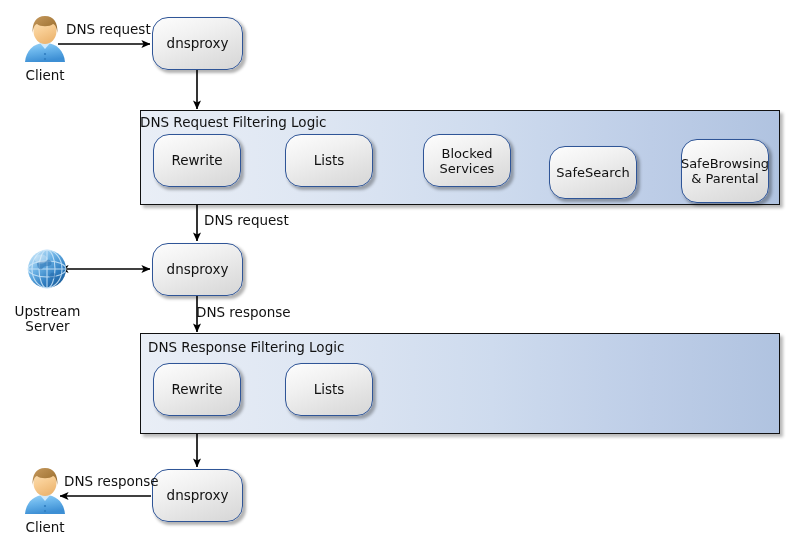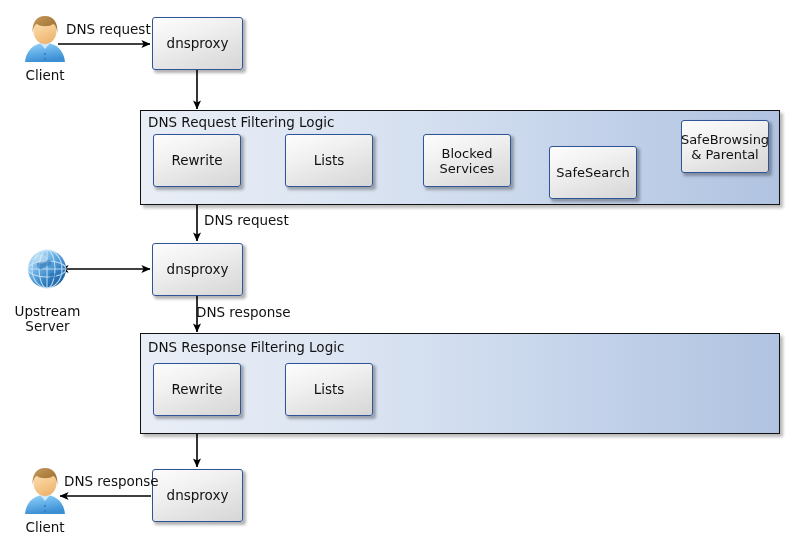--- a/index.html
+++ b/index.html
@@ -19,21 +19,21 @@
     position: absolute;
     left: 0; top: 0;
     width: 797px; height: 558px;
   }
 
   
   .node {
     position: absolute;
     box-sizing: border-box;
     border: 1.6px solid #2f5597;
-    border-radius: 3px;
+    border-radius: 16px;
     background: linear-gradient(160deg, #fdfdfd 0%, #f1f1f1 35%, #e2e2e2 70%, #d6d6d6 100%);
     box-shadow: 2.5px 2.5px 3px rgba(0,0,0,0.30);
     display: flex;
     align-items: center;
     justify-content: center;
     text-align: center;
     font-size: 13.5px;
     line-height: 15px;
     color: #111111;
     white-space: pre-line;
@@ -122,28 +122,28 @@
     <line x1="241" y1="160" x2="283" y2="160" stroke="#000000" stroke-width="1.6" marker-end="url(#arrowhead)"></line>
     <line x1="373" y1="160" x2="415" y2="160" stroke="#000000" stroke-width="1.6" marker-end="url(#arrowhead)"></line>
     <line x1="505" y1="160" x2="547" y2="160" stroke="#000000" stroke-width="1.6" marker-end="url(#arrowhead)"></line>
     <line x1="637" y1="160" x2="679" y2="160" stroke="#000000" stroke-width="1.6" marker-end="url(#arrowhead)"></line>
 
     <line x1="241" y1="390" x2="283" y2="390" stroke="#000000" stroke-width="1.6" marker-end="url(#arrowhead)"></line>
   </svg>
 
   <div class="group" style="left:140px; top:110px; width:640px; height:95px;">
   </div>
-  <div class="group-title" style="left:148px; top:114px;">DNS Request Filtering Logic</div>
+  <div class="group-title" style="left:140px; top:114px;">DNS Request Filtering Logic</div>
 
   <div class="node" style="left:153px; top:134px; width:88px; height:53px;">Rewrite</div>
   <div class="node" style="left:285px; top:134px; width:88px; height:53px;">Lists</div>
   <div class="node small" style="left:417px; top:134px; width:88px; height:53px;margin-left:6px;">Blocked
 Services</div>
   <div class="node small" style="left:549px; top:146px; width:88px; height:53px;">SafeSearch</div>
-  <div class="node small" style="left:681px; top:120px; width:88px; height:53px;">SafeBrowsing
+  <div class="node small" style="left:681px; top:139px; width:88px; height:64px;">SafeBrowsing
 &amp; Parental</div>
 
   <div class="group" style="left:140px; top:333px; width:640px; height:101px;">
   </div>
   <div class="group-title" style="left:148px; top:339px;">DNS Response Filtering Logic</div>
 
   <div class="node" style="left:153px; top:363px; width:88px; height:53px;">Rewrite</div>
   <div class="node" style="left:285px; top:363px; width:88px; height:53px;">Lists</div>
 
   <div class="node" style="left:152px; top:17px; width:91px; height:53px;">dnsproxy</div>

